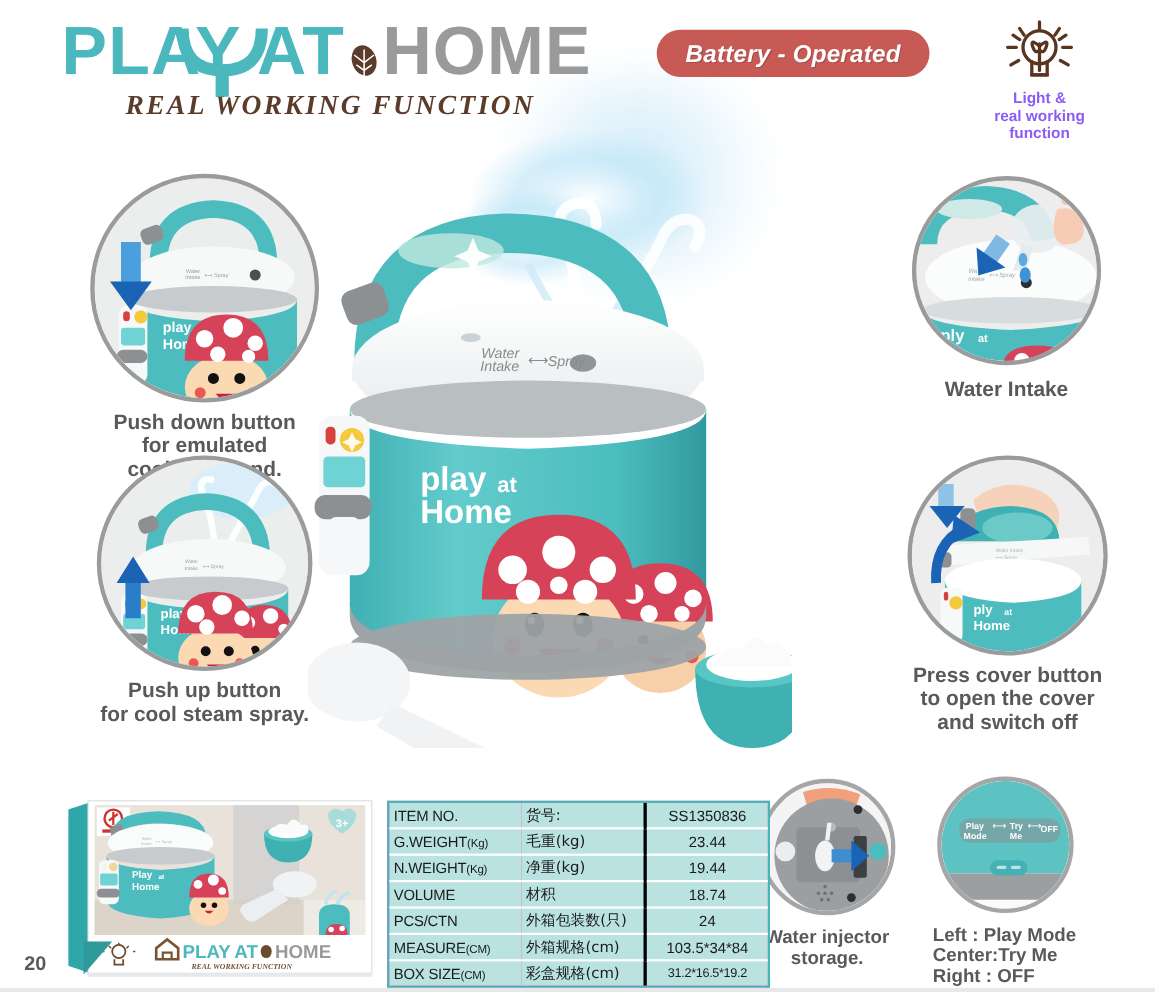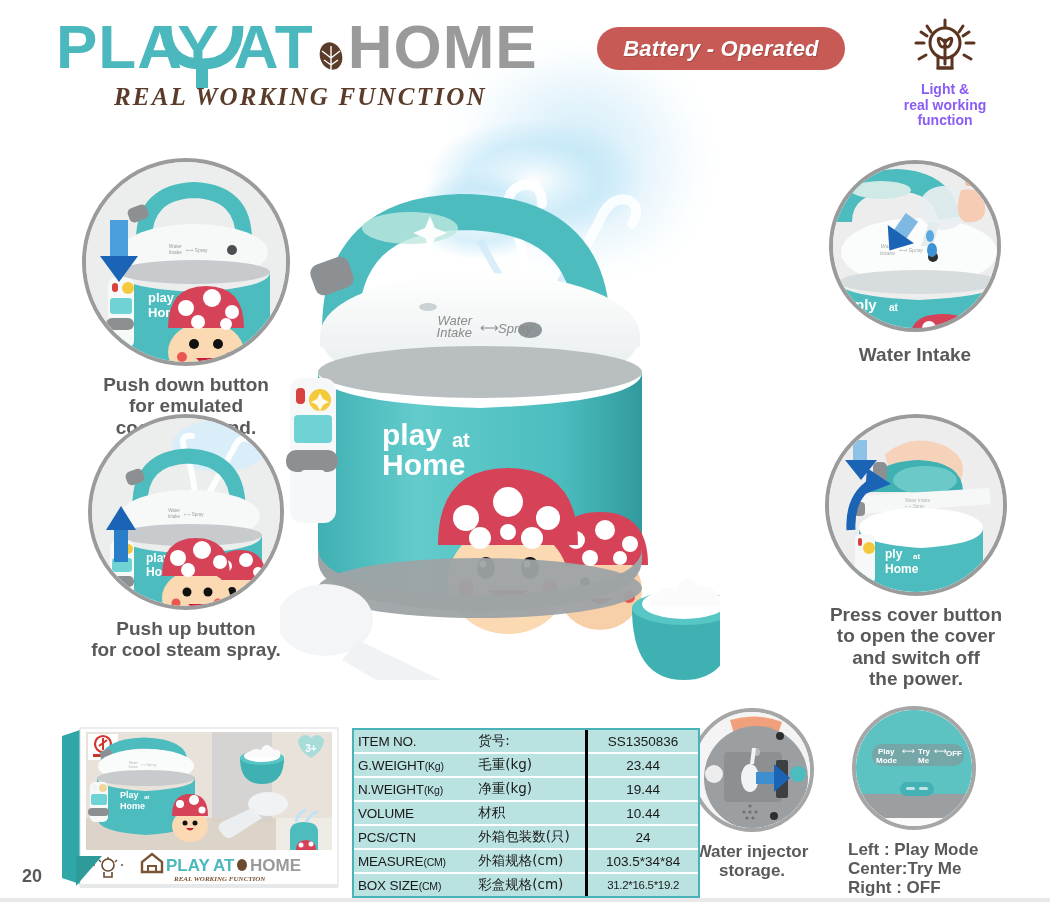--- a/index.html
+++ b/index.html
@@ -444,21 +444,20 @@
         <g>
           <path d="M22 112 Q20 76 48 62" stroke="#1b63b5" stroke-width="9" fill="none"></path>
           <path d="M38 50 L62 66 L36 76 Z" fill="#1b63b5"></path>
         </g>
       </svg>
     </div>
     <div class="cap">
       <div>Press cover button</div>
       <div>to open the cover</div>
       <div>and switch off</div>
-      <div>the power.</div>
     </div>
   </div>
 
   <div class="callout" style="left:660px;top:708px;width:184px;">
     <div class="circle white" style="width:124px;height:124px;margin:0 auto;border-color:#a6a6a6;">
       <svg width="124" height="124" viewBox="0 0 124 124">
         <rect width="124" height="124" fill="#f4f4f4"></rect>
         <path d="M36 8 Q62 0 88 10 L84 22 L40 22 Z" fill="#f0a07a"></path>
         <circle cx="62" cy="66" r="52" fill="#9b9fa2"></circle>
         <rect x="30" y="40" width="58" height="50" rx="4" fill="#8c9093"></rect>
@@ -624,21 +623,21 @@
             <span>N.WEIGHT</span><span class="unit">(Kg)</span>
           </td>
           <td class="c-cn">净重(kg)</td>
           <td class="c-val">19.44</td>
         </tr>
         <tr>
           <td class="c-en">
             <span>VOLUME</span><span class="unit"></span>
           </td>
           <td class="c-cn">材积</td>
-          <td class="c-val">10.44</td>
+          <td class="c-val">18.74</td>
         </tr>
         <tr>
           <td class="c-en">
             <span>PCS/CTN</span><span class="unit"></span>
           </td>
           <td class="c-cn">外箱包装数(只)</td>
           <td class="c-val">24</td>
         </tr>
         <tr>
           <td class="c-en">

